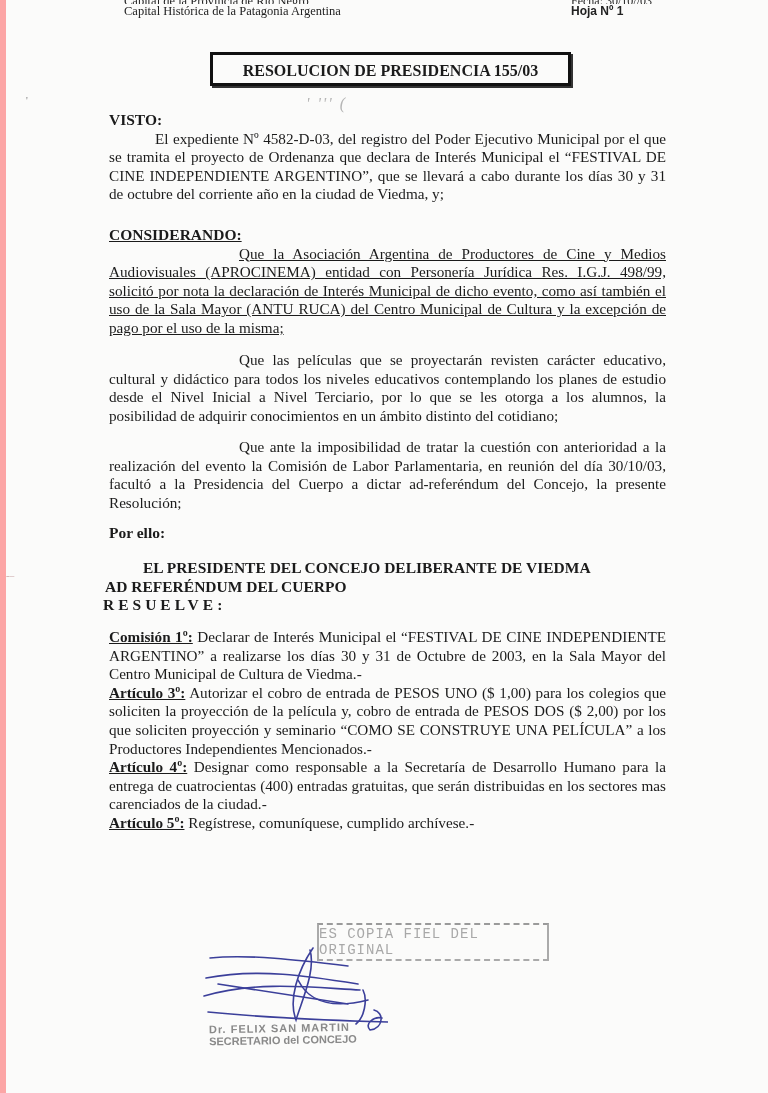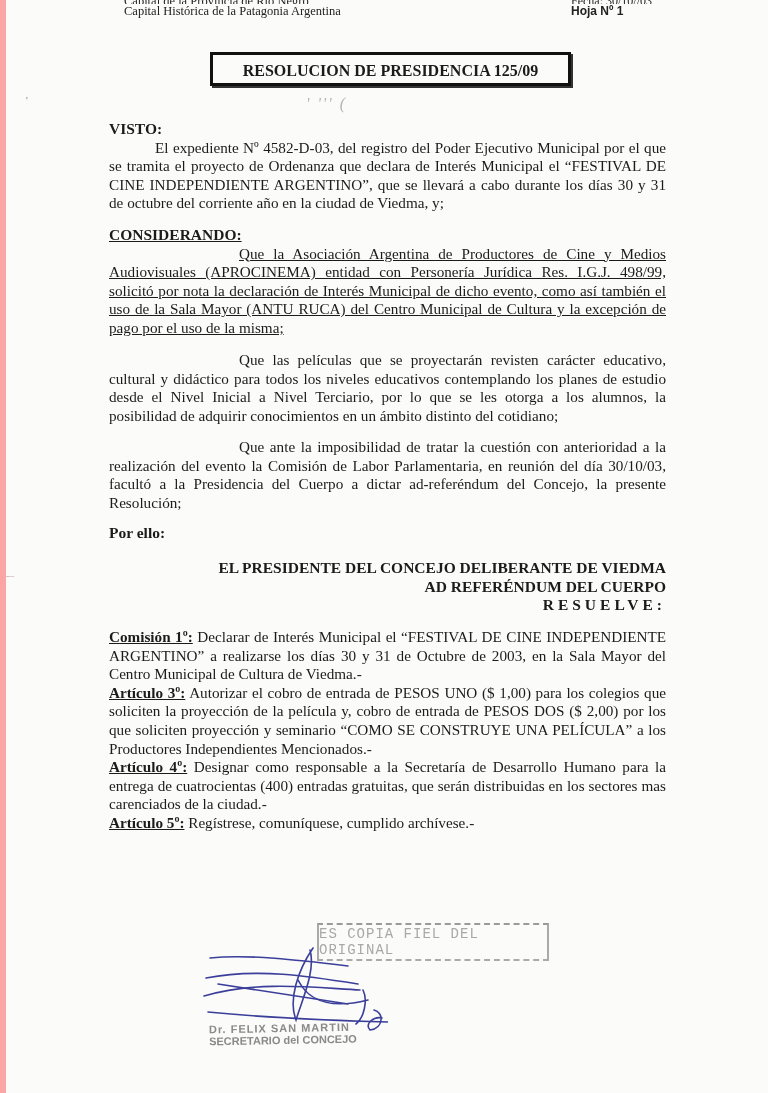--- a/index.html
+++ b/index.html
@@ -21,21 +21,21 @@
     display:flex; align-items:flex-end; justify-content:center;
     font-weight:bold; font-size:16px; padding-bottom:3px; box-sizing:border-box;
   }
   .handwrite { position:absolute; left:300px; top:95px; color:#b5b5b5; font-size:16px; font-style:italic; letter-spacing:2px; }
   .tick { position:absolute; left:20px; top:95px; color:#777; font-size:10px; }
   .section { position:absolute; left:103px; width:557px; font-size:15.2px; line-height:18.6px; text-align:justify; }
   .heading { font-weight:bold; font-size:15.5px; }
   .para { text-indent:0; }
   .ind-a { display:inline-block; width:46px; }
   .ind-b { display:inline-block; width:130px; }
-  .center-block { position:absolute; left:103px; width:557px; text-align:right; font-weight:bold; font-size:15.5px; line-height:18.6px; }
+  .center-block { position:absolute; left:97px; width:557px; text-align:left; font-weight:bold; font-size:15.5px; line-height:18.6px; }
   .c1 { padding-left:40px; }
   .c2 { padding-left:2px; }
   .c3 { letter-spacing:4px; padding-left:0; }
   .art-label { font-weight:bold; text-decoration:underline; }
   .stamp {
     position:absolute; left:311px; top:923px; width:228px; height:34px;
     border-top:2px dashed #9a9a9a; border-bottom:2px dashed #aaaaaa;
     border-left:2px solid #aaa; border-right:2px solid #aaa;
     color:#a8a8a8; font-family:"Liberation Mono",monospace; font-size:14px;
     display:flex; align-items:center; justify-content:center; letter-spacing:1px;
@@ -54,27 +54,27 @@
     <span class="l1">Capital de la Provincia de Río Negro</span>
     <span>Capital Histórica de  la Patagonia Argentina</span>
   </div>
 
   <div class="hdr-right">
     <span class="l1">Fecha: 30/10//03</span>
     <span class="l2">Hoja  Nº  1</span>
   </div>
 
   <div class="title-box">
-    <span>RESOLUCION DE PRESIDENCIA 125/09</span>
+    <span>RESOLUCION DE PRESIDENCIA 155/03</span>
   </div>
 
   <div class="handwrite">' ''' (</div>
   <div class="tick">'</div>
 
-  <div class="section" style="top:120px;">
+  <div class="section" style="top:111px;">
     <div class="heading">VISTO:</div>
     <div class="para"><span class="ind-a"></span><span>El expediente Nº 4582-D-03, del registro del Poder Ejecutivo Municipal por el que se tramita el proyecto de Ordenanza que declara de Interés Municipal el “FESTIVAL DE CINE INDEPENDIENTE ARGENTINO”, que se llevará a cabo durante los días 30 y 31 de octubre del corriente año en la ciudad de Viedma, y;</span></div>
   </div>
 
   <div class="section" style="top:226px;text-decoration:underline;">
     <div class="heading">CONSIDERANDO:</div>
     <div class="para"><span class="ind-b"></span><span>Que la Asociación Argentina de Productores de Cine y Medios Audiovisuales (APROCINEMA) entidad con Personería Jurídica Res. I.G.J. 498/99, solicitó por nota la declaración de Interés Municipal de dicho evento, como así también el uso de la Sala Mayor (ANTU RUCA) del Centro Municipal de Cultura y la excepción de pago por el uso de la misma;</span></div>
   </div>
 
   <div class="section" style="top:351px;">

